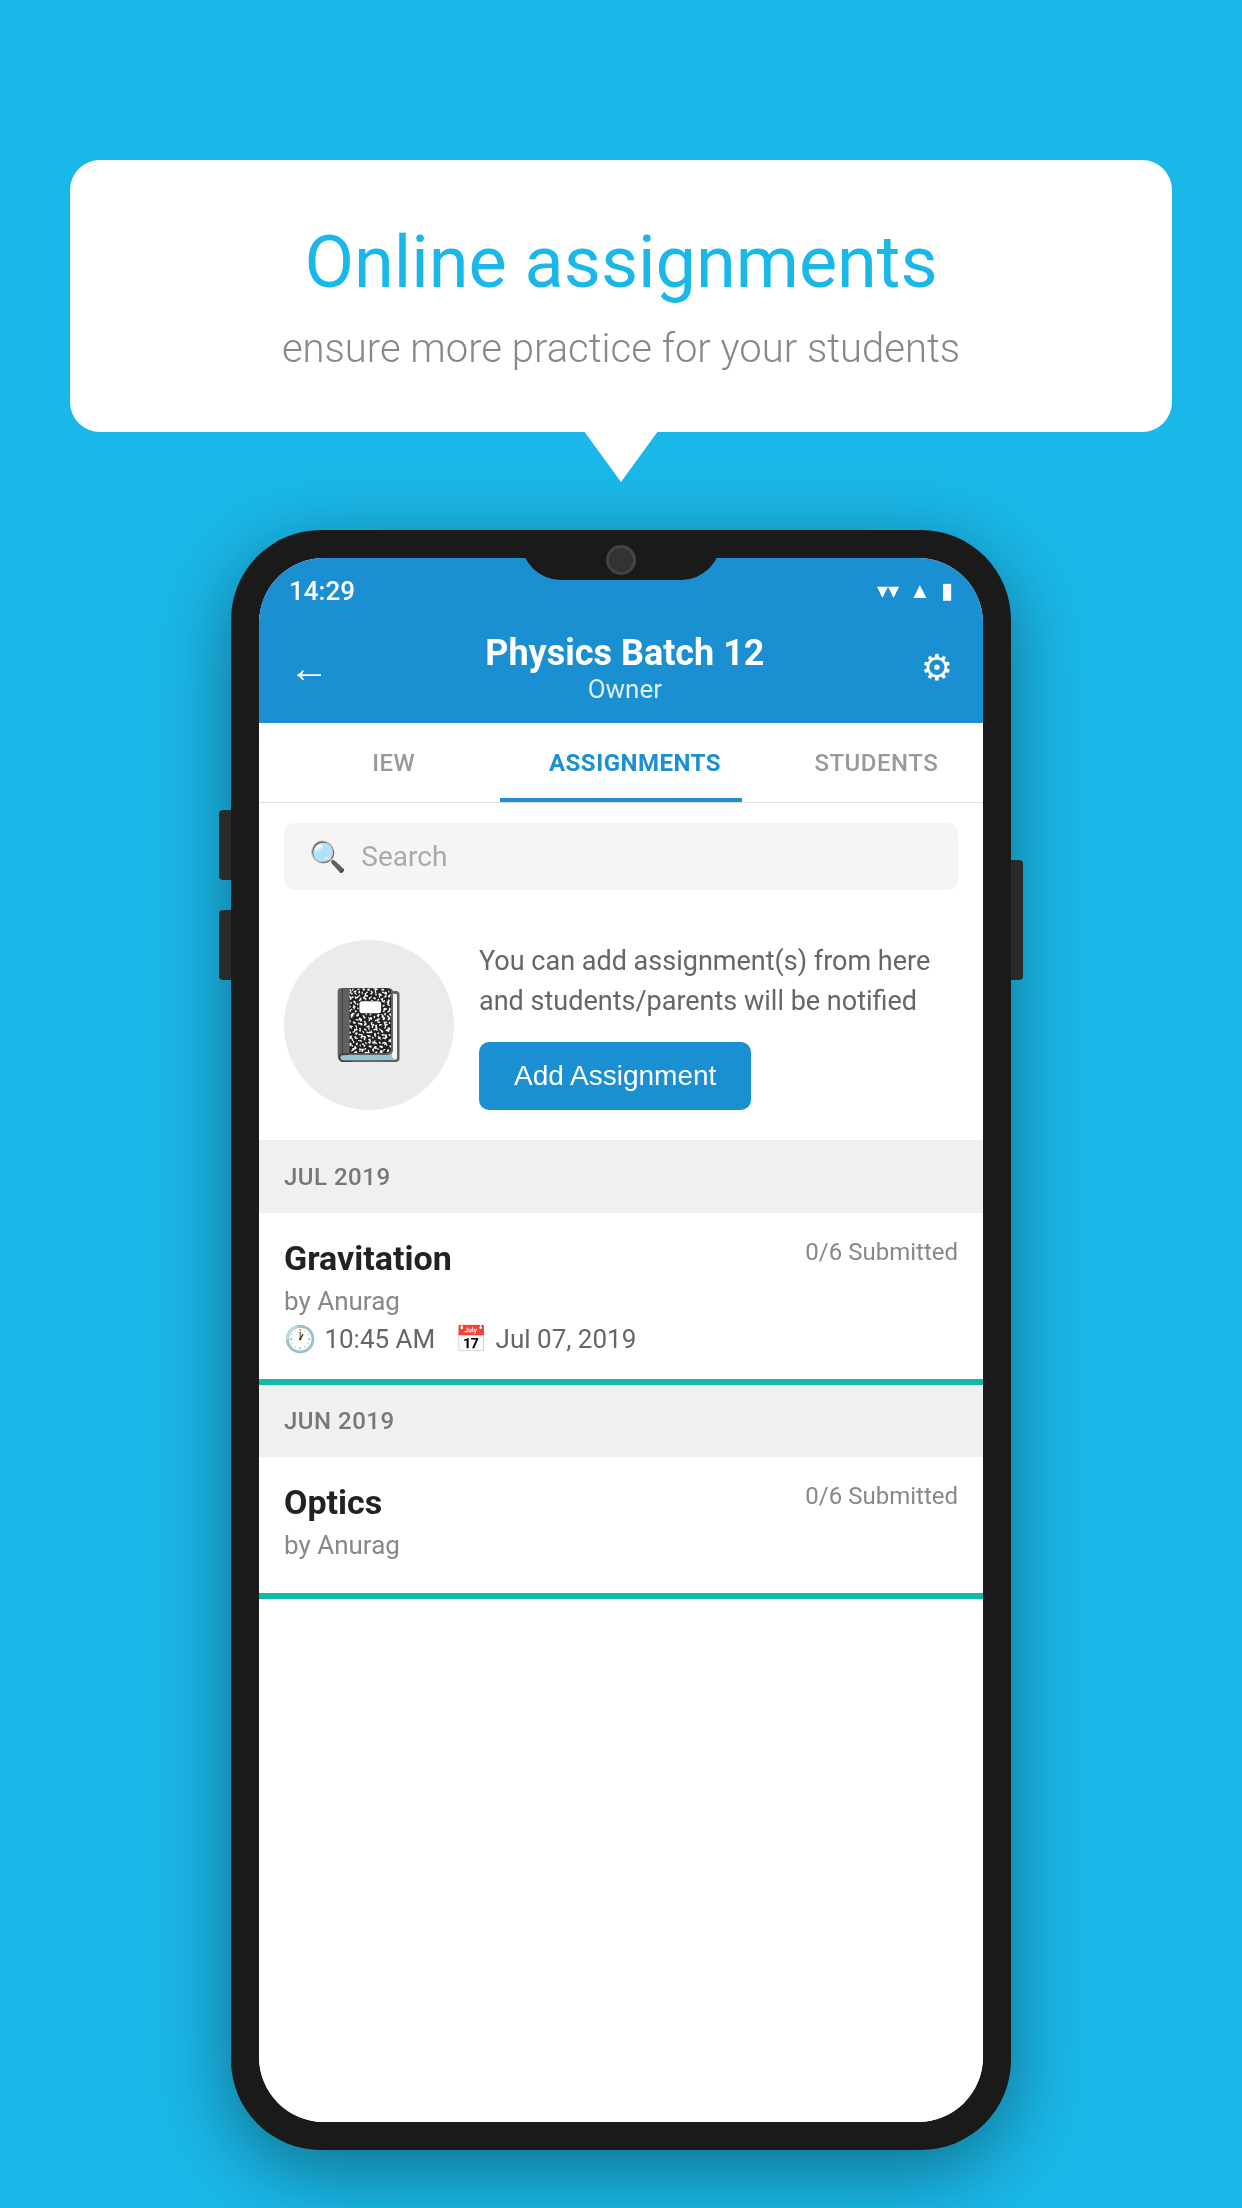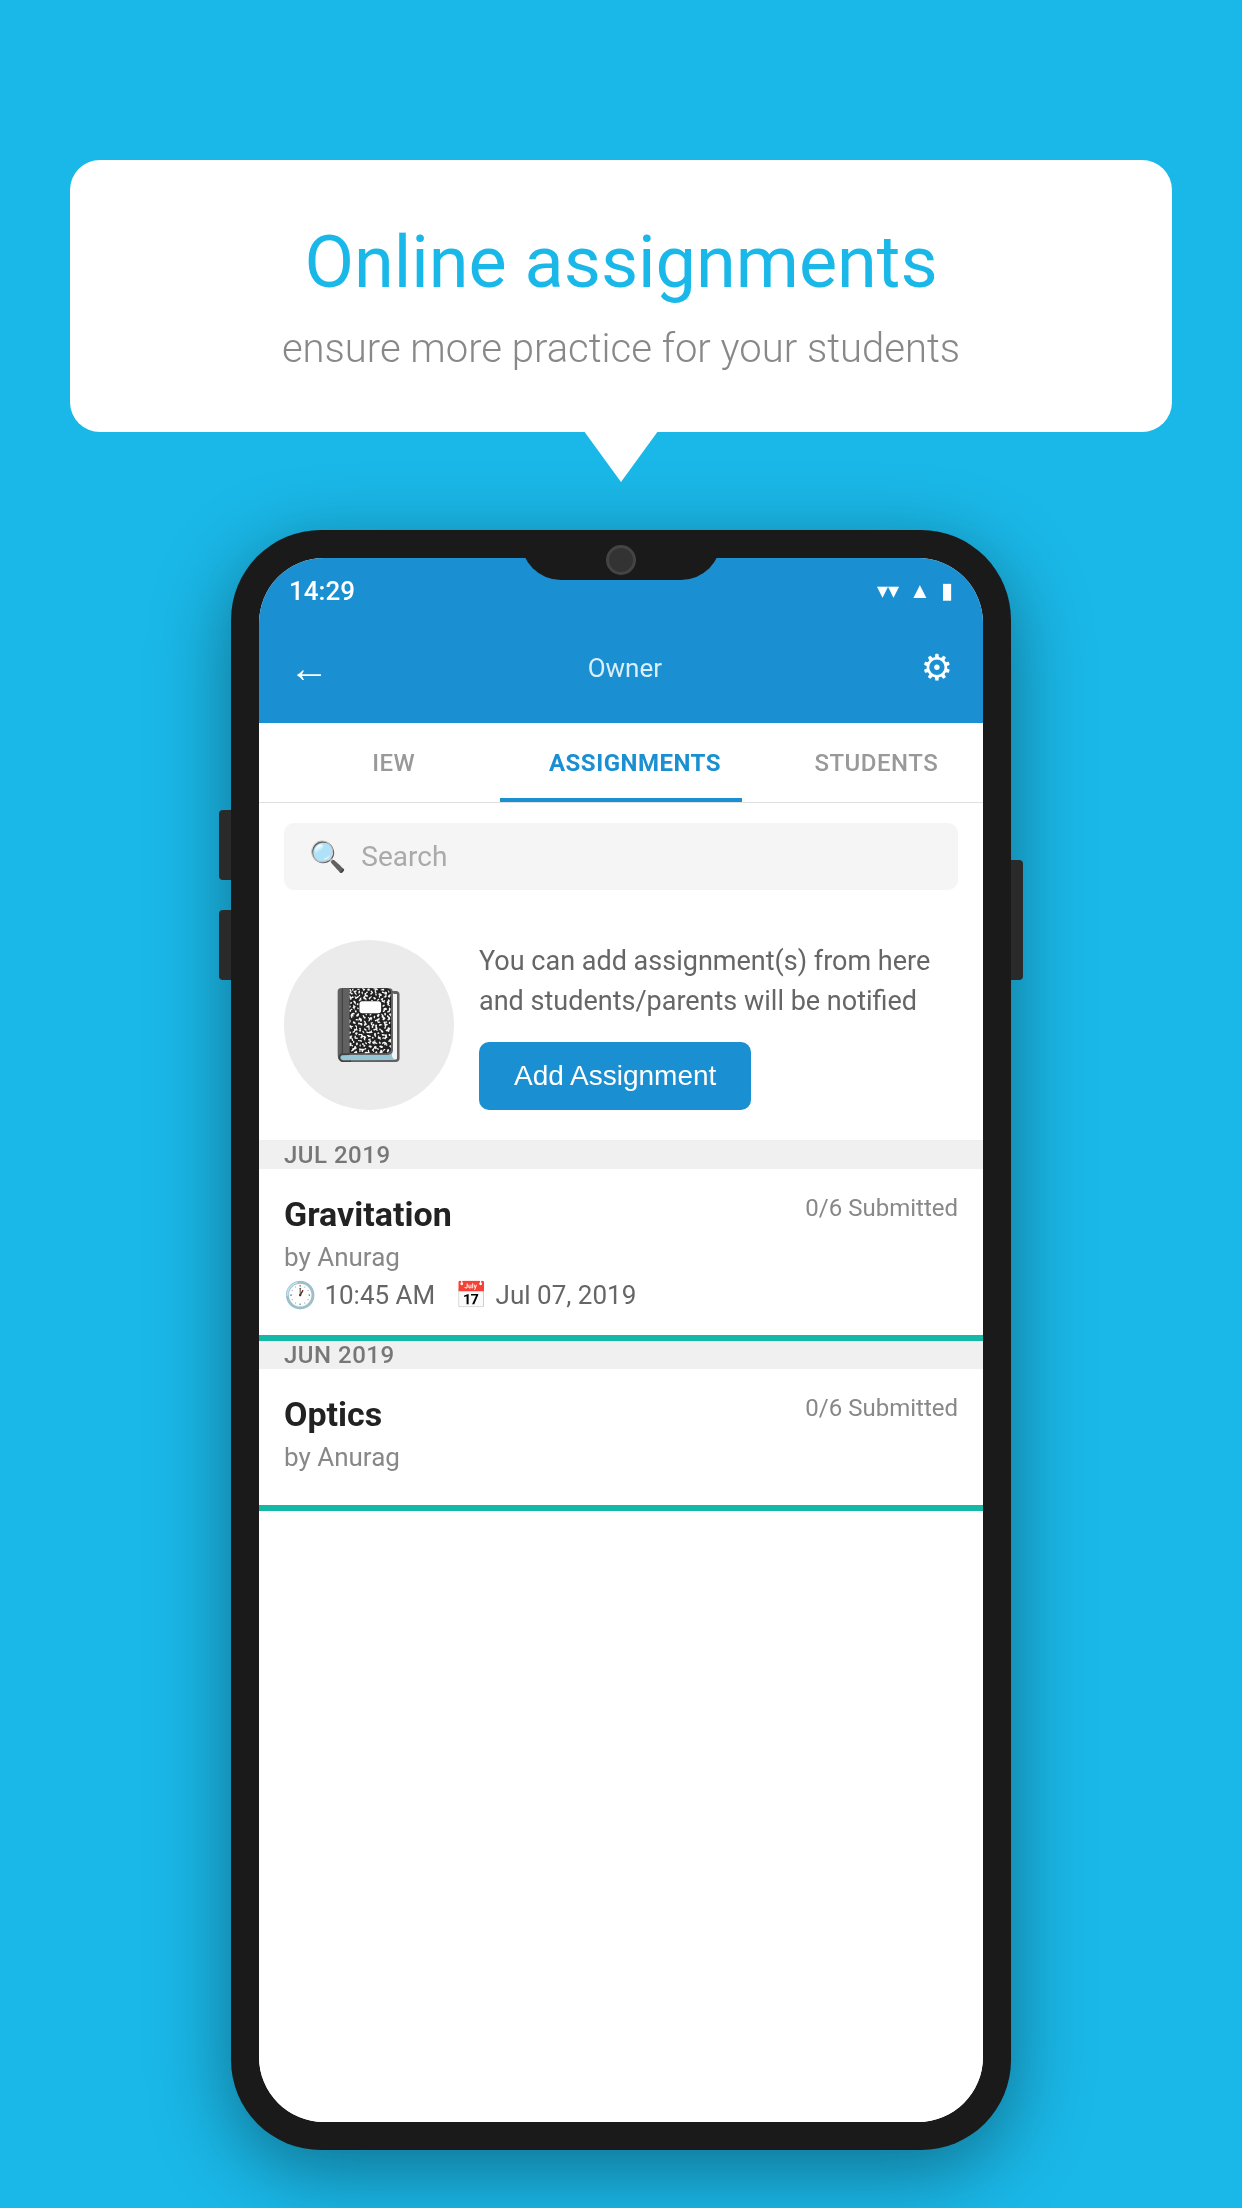--- a/index.html
+++ b/index.html
@@ -289,21 +289,21 @@
       padding: 18px 35px;
       font-size: 28px;
       font-weight: 500;
       cursor: pointer;
       display: inline-block;
     }
 
     
     .section-header {
       background: #f0f0f0;
-      padding: 0 25px;
+      padding: 22px 25px;
       font-size: 24px;
       color: #777;
       font-weight: 500;
       letter-spacing: 0.5px;
     }
 
     
     .assignment-item {
       padding: 25px 25px;
       border-bottom: 6px solid #14b8a6;
@@ -372,20 +372,21 @@
         <div class="status-icons">
           <span class="wifi-icon">▾▾</span>
           <span class="signal-icon">▲</span>
           <span class="battery-icon">▮</span>
         </div>
       </div>
 
       <div class="app-header">
         <span class="back-btn">←</span>
         <div class="header-center">
+          <div class="header-title">Physics Batch 12</div>
           <div class="header-subtitle">Owner</div>
         </div>
         <span class="settings-btn">⚙</span>
       </div>
 
       <div class="tab-bar">
         <div class="tab-item">IEW</div>
         <div class="tab-item active">ASSIGNMENTS</div>
         <div class="tab-item">STUDENTS</div>
       </div>

